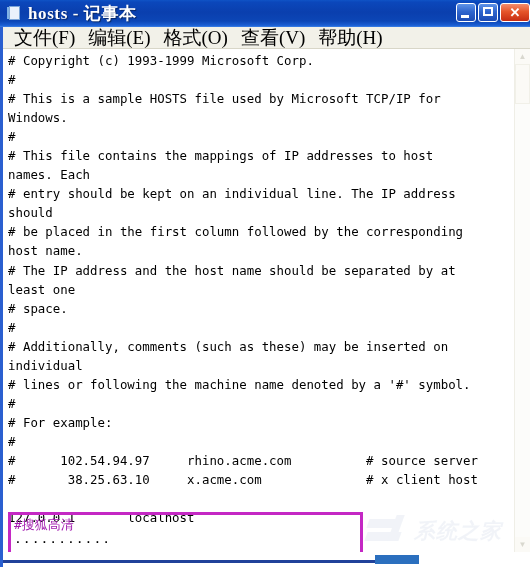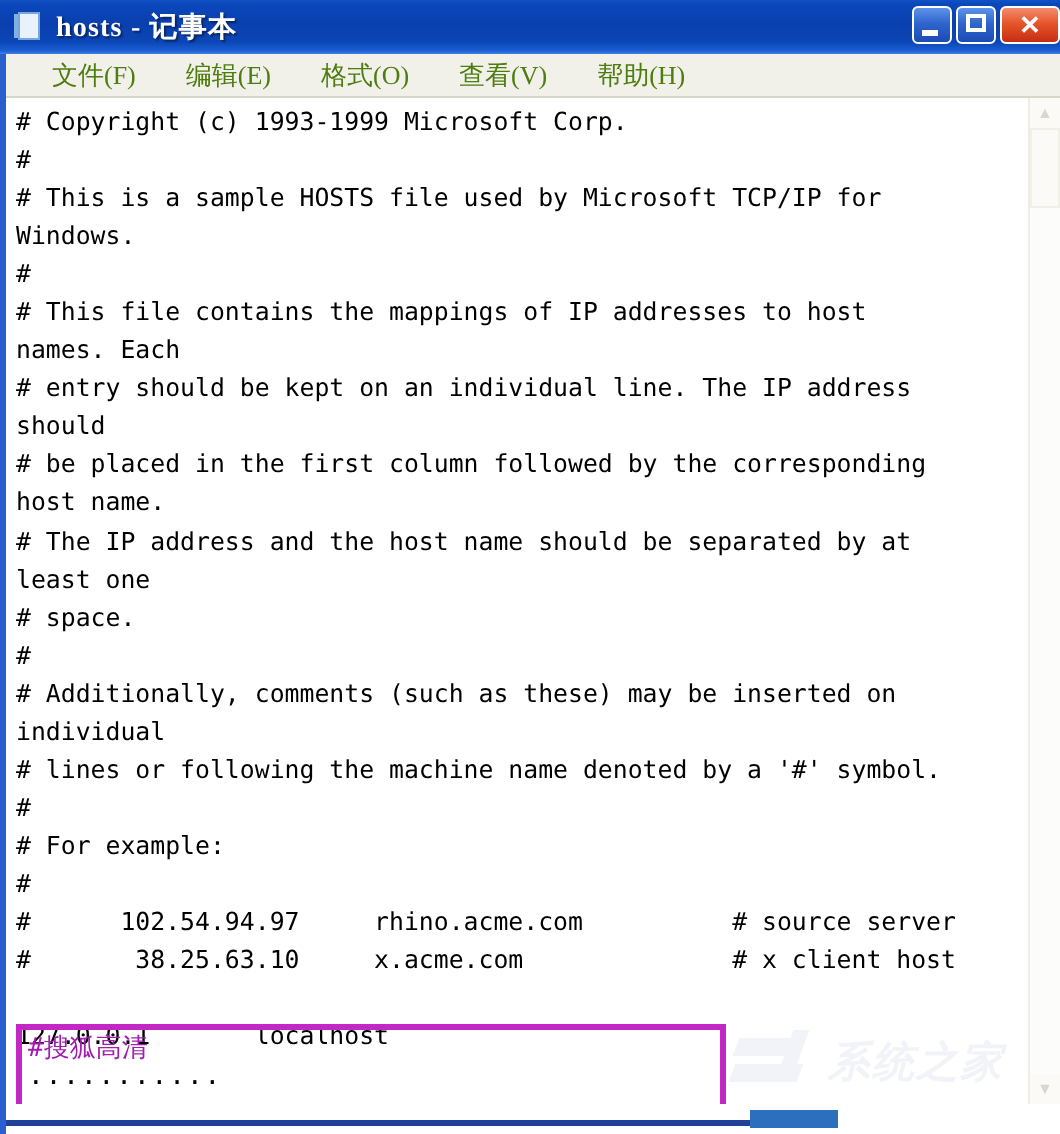--- a/index.html
+++ b/index.html
@@ -59,21 +59,21 @@
   .title-icon .fold {
     position: absolute;
     left: 0px; top: 1px;
     width: 5px; height: 12px;
     background: #7fb2e5;
   }
   .title-text {
     color: #ffffff;
     font-family: "Liberation Serif", serif;
     font-weight: bold;
-    font-size: 14px;
+    font-size: 17px;
     letter-spacing: 0.6px;
     text-shadow: 1px 1px 1px rgba(0,0,0,0.45);
     white-space: nowrap;
   }
 
   .winbuttons {
     position: absolute;
     right: 3px; top: 3px;
     display: flex;
     gap: 2px;
@@ -122,26 +122,25 @@
     height: 22px;
     background: #f2f1e9;
     border-bottom: 1px solid #d8d6c8;
     display: flex;
     align-items: center;
     padding-left: 6px;
     box-sizing: border-box;
   }
   .menuitem {
     font-family: "Liberation Serif", serif;
-    font-size: 13px;
-    color: #4d7c0f;
+    font-size: 19px;
+    color: #000000;
     padding: 1px 8px 1px 5px;
     white-space: nowrap;
     line-height: 15px;
-    margin-left: 12px;
   }
 
   
   .textarea-wrap {
     position: absolute;
     left: 0; top: 49px;
     width: 527px;
     height: 518px;
     background: #ffffff;
     overflow: hidden;

